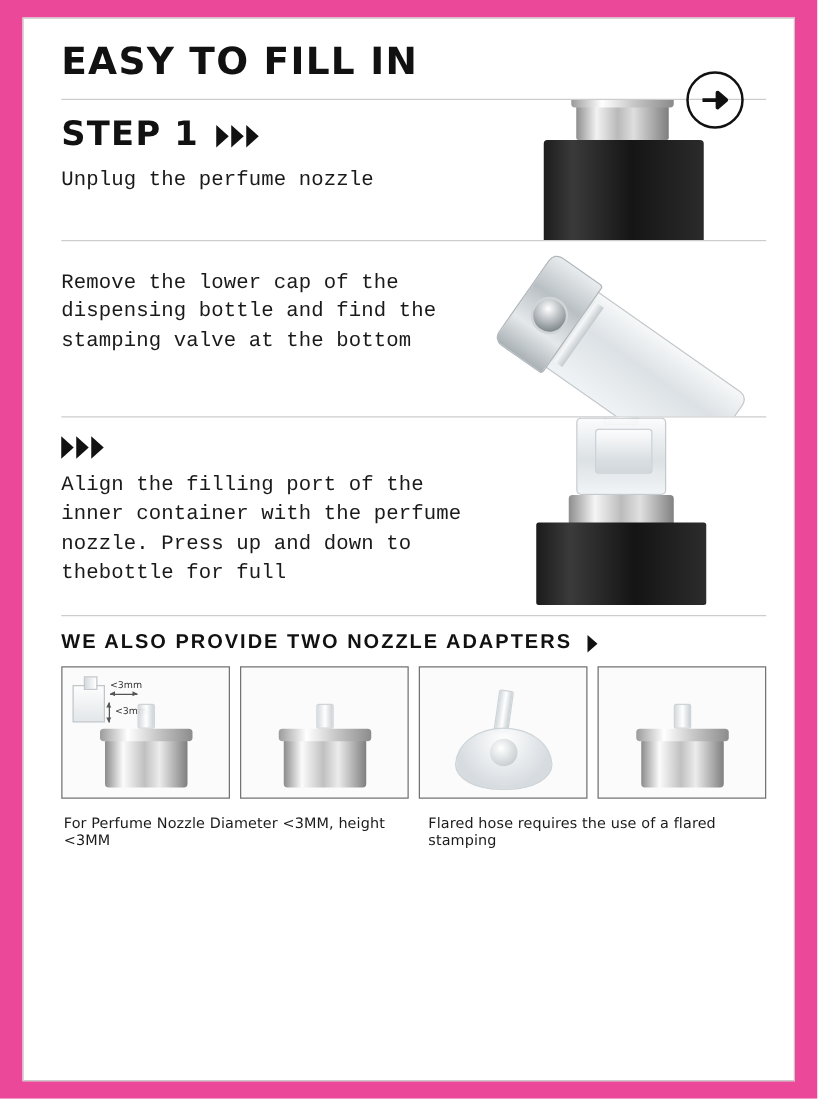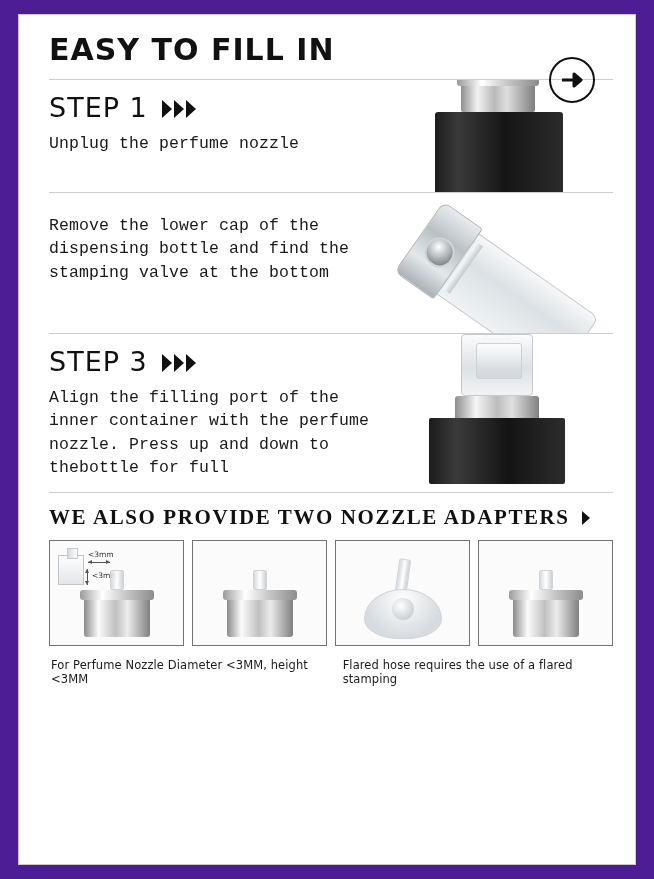--- a/index.html
+++ b/index.html
@@ -5,21 +5,21 @@
   * { box-sizing: border-box; margin: 0; padding: 0; }
   html, body {
     width: 654px; height: 879px;
     background: #ffffff;
     font-family: "Liberation Sans", sans-serif;
     overflow: hidden;
   }
   .page {
     position: relative;
     width: 654px; height: 879px;
-    background: #4c1d95;
+    background: #ec4899;
     padding: 14px 18px 14px 18px;
   }
   .frame {
     position: relative;
     width: 100%; height: 100%;
     border: 1px solid #c9c9c9;
     background: #fff;
     padding: 16px 22px 10px 30px;
     overflow: hidden;
   }
@@ -61,21 +61,21 @@
     min-height: 112px;
     padding: 12px 0 10px 0;
   }
   .step-title {
     display: flex;
     align-items: center;
     gap: 14px;
   }
   .step-title .label {
     font-family: "DejaVu Sans", sans-serif;
-    font-weight: 400;
+    font-weight: 700;
     font-size: 27px;
     letter-spacing: 1px;
     color: #111;
   }
   .chevrons {
     display: flex;
     align-items: center;
     gap: 2px;
     margin-top: 3px;
   }
@@ -213,23 +213,23 @@
 
   
   .adapters-title {
     display: flex;
     align-items: center;
     gap: 12px;
     margin-top: 12px;
     margin-bottom: 10px;
   }
   .adapters-title .label {
-    font-family: Liberation Serif, serif;
+    font-family: Liberation Sans, sans-serif;
     font-weight: 800;
-    font-size: 21px;
+    font-size: 16px;
     letter-spacing: 1.6px;
     color: #111;
     white-space: nowrap;
   }
   .adapters-title .chevrons { margin-top: 2px; }
 
   .cards {
     display: flex;
     gap: 8px;
   }
@@ -418,21 +418,20 @@
           <div class="s2-cap">
             <div class="s2-ring"></div>
           </div>
         </div>
       </div>
     </div>
     <div class="rule"></div>
 
     <div class="step" style="min-height:158px;">
       <div class="step-title">
-        <span class="label">STEP 3</span>
         <span class="chevrons">
           <i class="chev"></i>
             <i class="chev"></i>
             <i class="chev"></i>
         </span>
       </div>
       <div class="step-desc">Align the filling port of the inner container with the perfume nozzle. Press up and down to thebottle for full</div>
       <div class="art">
         <div class="s3-tube"></div>
         <div class="s3-clear"></div>

